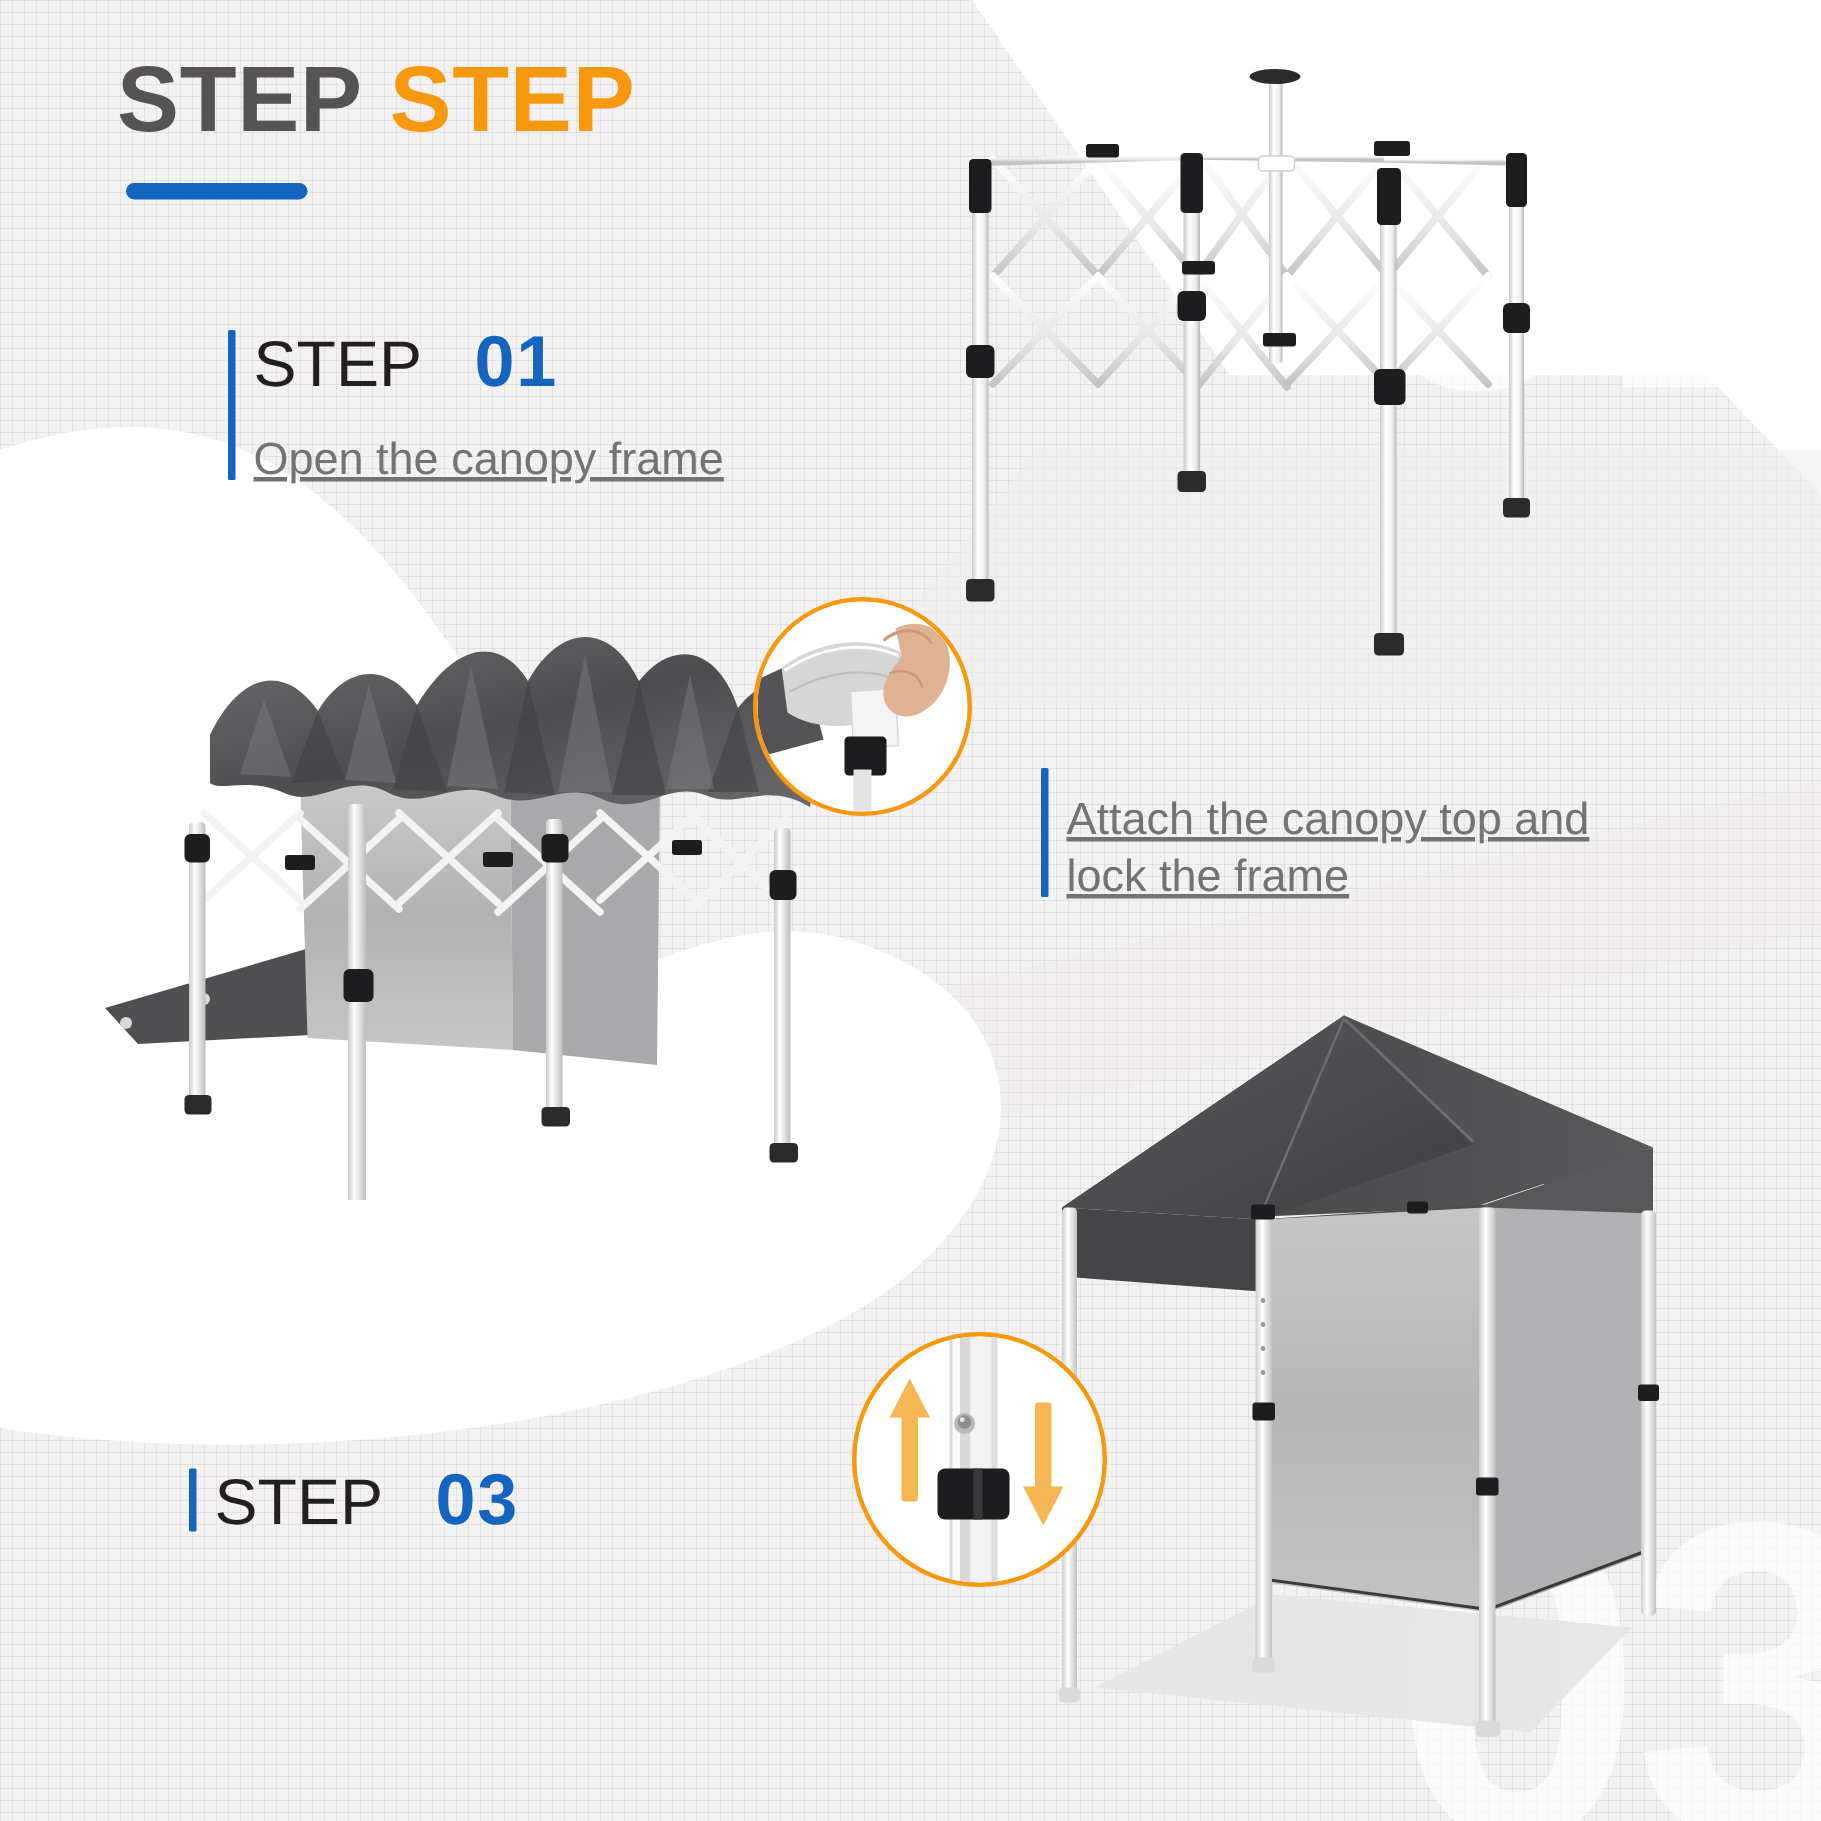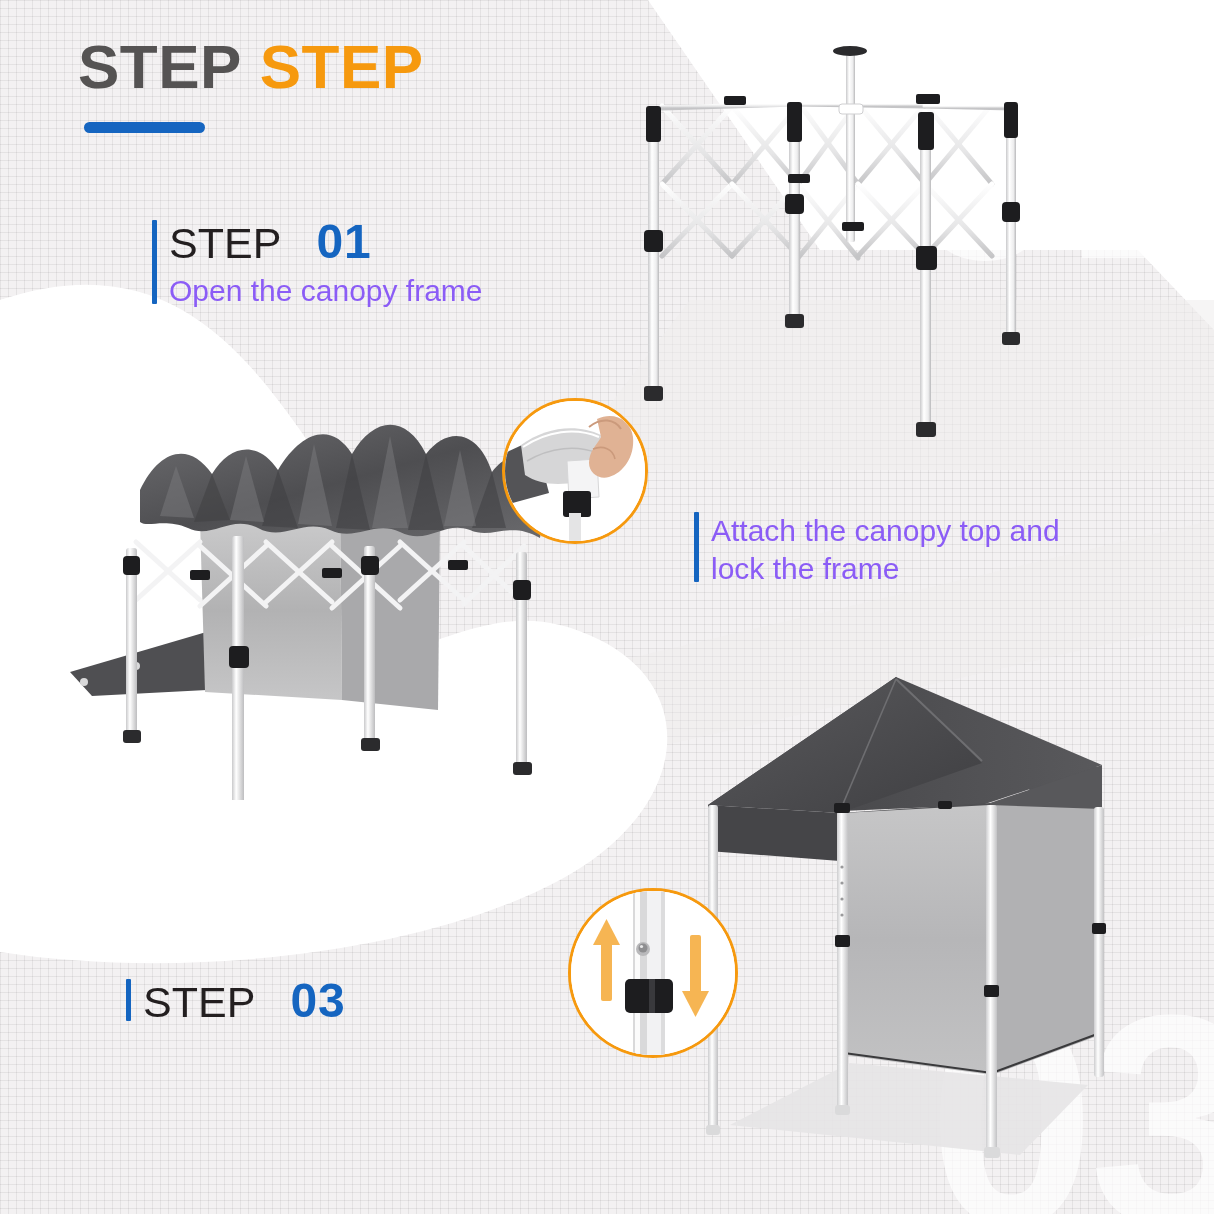--- a/index.html
+++ b/index.html
@@ -51,22 +51,23 @@
   .step{position:absolute;padding-left:17px;}
   .step .accent-bar{
     position:absolute;left:0;top:4px;bottom:6px;width:5px;background:#1565C0;border-radius:1px;
   }
   .step-head{
     font-size:43px;line-height:1.08;white-space:nowrap;
     font-weight:400;color:#231f20;
   }
   .step-head .num{color:#1565C0;font-weight:700;font-size:48px;letter-spacing:1px;}
   .step-desc{
-    font-size:30px;line-height:1.27;color:#8b5cf6;font-weight:400;
-    margin-top:4px;
+    font-size:30px;line-height:1.27;color:#737373;font-weight:400;
+    margin-top:20px;
+    text-decoration:underline;
   }
 
   #step1{left:152px;top:216px;}
   #step2{left:694px;top:508px;}
   #step3{left:126px;top:975px;}
 
   
   .art{position:absolute;}
   #art-frame{left:620px;top:34px;width:430px;height:420px;}
   #art-half{left:40px;top:370px;width:660px;height:430px;}

